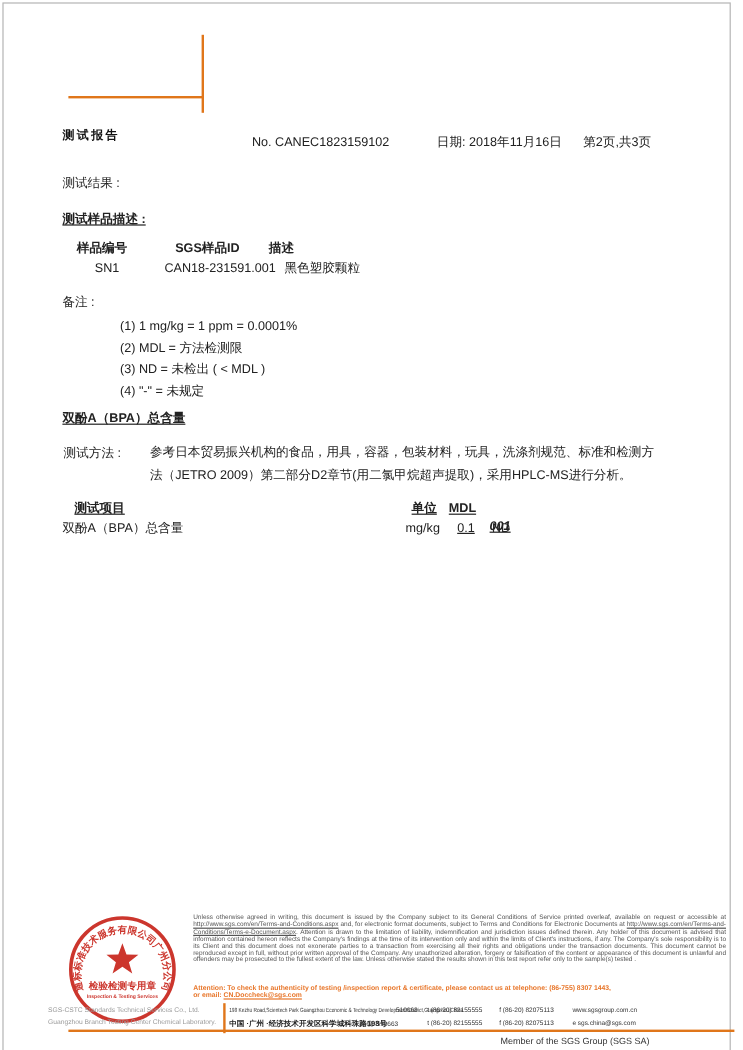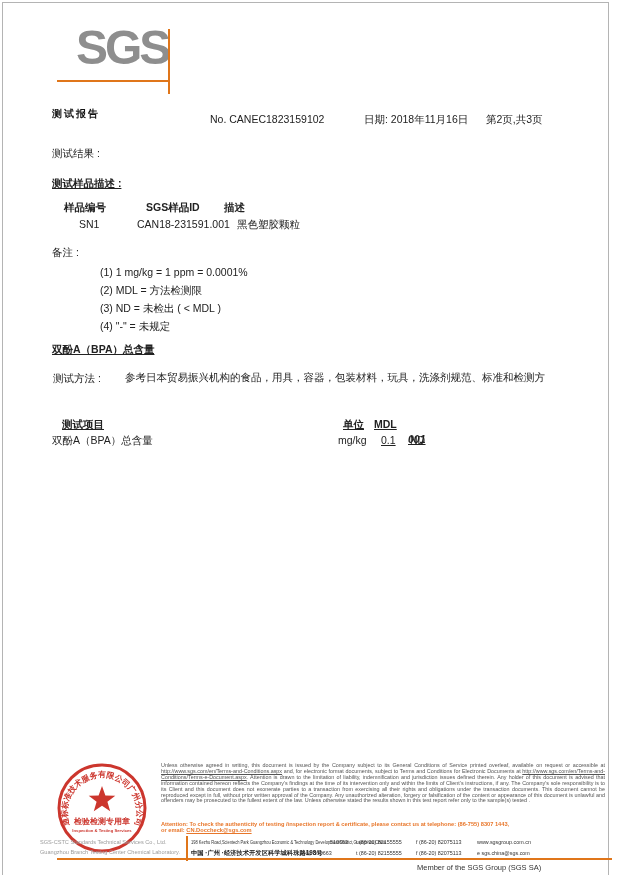--- a/index.html
+++ b/index.html
@@ -28,21 +28,20 @@
   .addr-cn{font-size:6.3px;font-weight:bold;color:#222;}
   .member{position:absolute;font-size:7.5px;color:#333;}
   .stamp{position:absolute;left:56px;top:762px;opacity:0.92;}
 </style>
 </head>
 <body>
 
 <div class="page">
   <div class="sheet-border"></div>
 
-  <div class="logo-sgs">SGS</div>
   <div class="oline" style="left:57px;top:80px;width:112px;height:2px;"></div>
   <div class="oline" style="left:168px;top:29px;width:2px;height:65px;"></div>
 
   <div class="t title" style="left:52px;top:108px;">测试报告</div>
   <div class="t" style="left:210px;top:113px;">No. CANEC1823159102</div>
   <div class="t" style="left:364px;top:113px;">日期: 2018年11月16日</div>
   <div class="t" style="left:486px;top:113px;">第2页,共3页</div>
 
   <div class="t" style="left:52px;top:147px;">测试结果 :</div>
   <div class="t b u" style="left:52px;top:177px;">测试样品描述 :</div>
@@ -56,20 +55,21 @@
 
   <div class="t" style="left:52px;top:246px;">备注 :</div>
   <div class="t note" style="left:100px;top:266px;">(1) 1 mg/kg = 1 ppm = 0.0001%</div>
   <div class="t note" style="left:100px;top:284px;">(2) MDL = 方法检测限</div>
   <div class="t note" style="left:100px;top:302px;">(3) ND = 未检出 ( &lt; MDL )</div>
   <div class="t note" style="left:100px;top:320px;">(4) "-" = 未规定</div>
 
   <div class="t b u" style="left:52px;top:343px;">双酚A（BPA）总含量</div>
   <div class="t" style="left:53px;top:372px;">测试方法 :</div>
   <div class="t" style="left:125px;top:371px;">参考日本贸易振兴机构的食品，用具，容器，包装材料，玩具，洗涤剂规范、标准和检测方</div>
+  <div class="t" style="left:125px;top:390px;">法（JETRO 2009）第二部分D2章节(用二氯甲烷超声提取)，采用HPLC-MS进行分析。</div>
 
   <div class="t b u" style="left:62px;top:418px;text-align:center;">测试项目</div>
   <div class="t b u" style="left:343px;top:418px;">单位</div>
   <div class="t b u" style="left:374px;top:418px;">MDL</div>
   <div class="t b u" style="left:408px;top:418px;font-style:italic;margin-top:15px;">001</div>
   <div class="t" style="left:52px;top:434px;">双酚A（BPA）总含量</div>
   <div class="t" style="left:338px;top:434px;">mg/kg</div>
   <div class="t" style="left:381px;top:434px;text-decoration:underline;">0.1</div>
   <div class="t" style="left:410px;top:434px;">ND</div>
 

